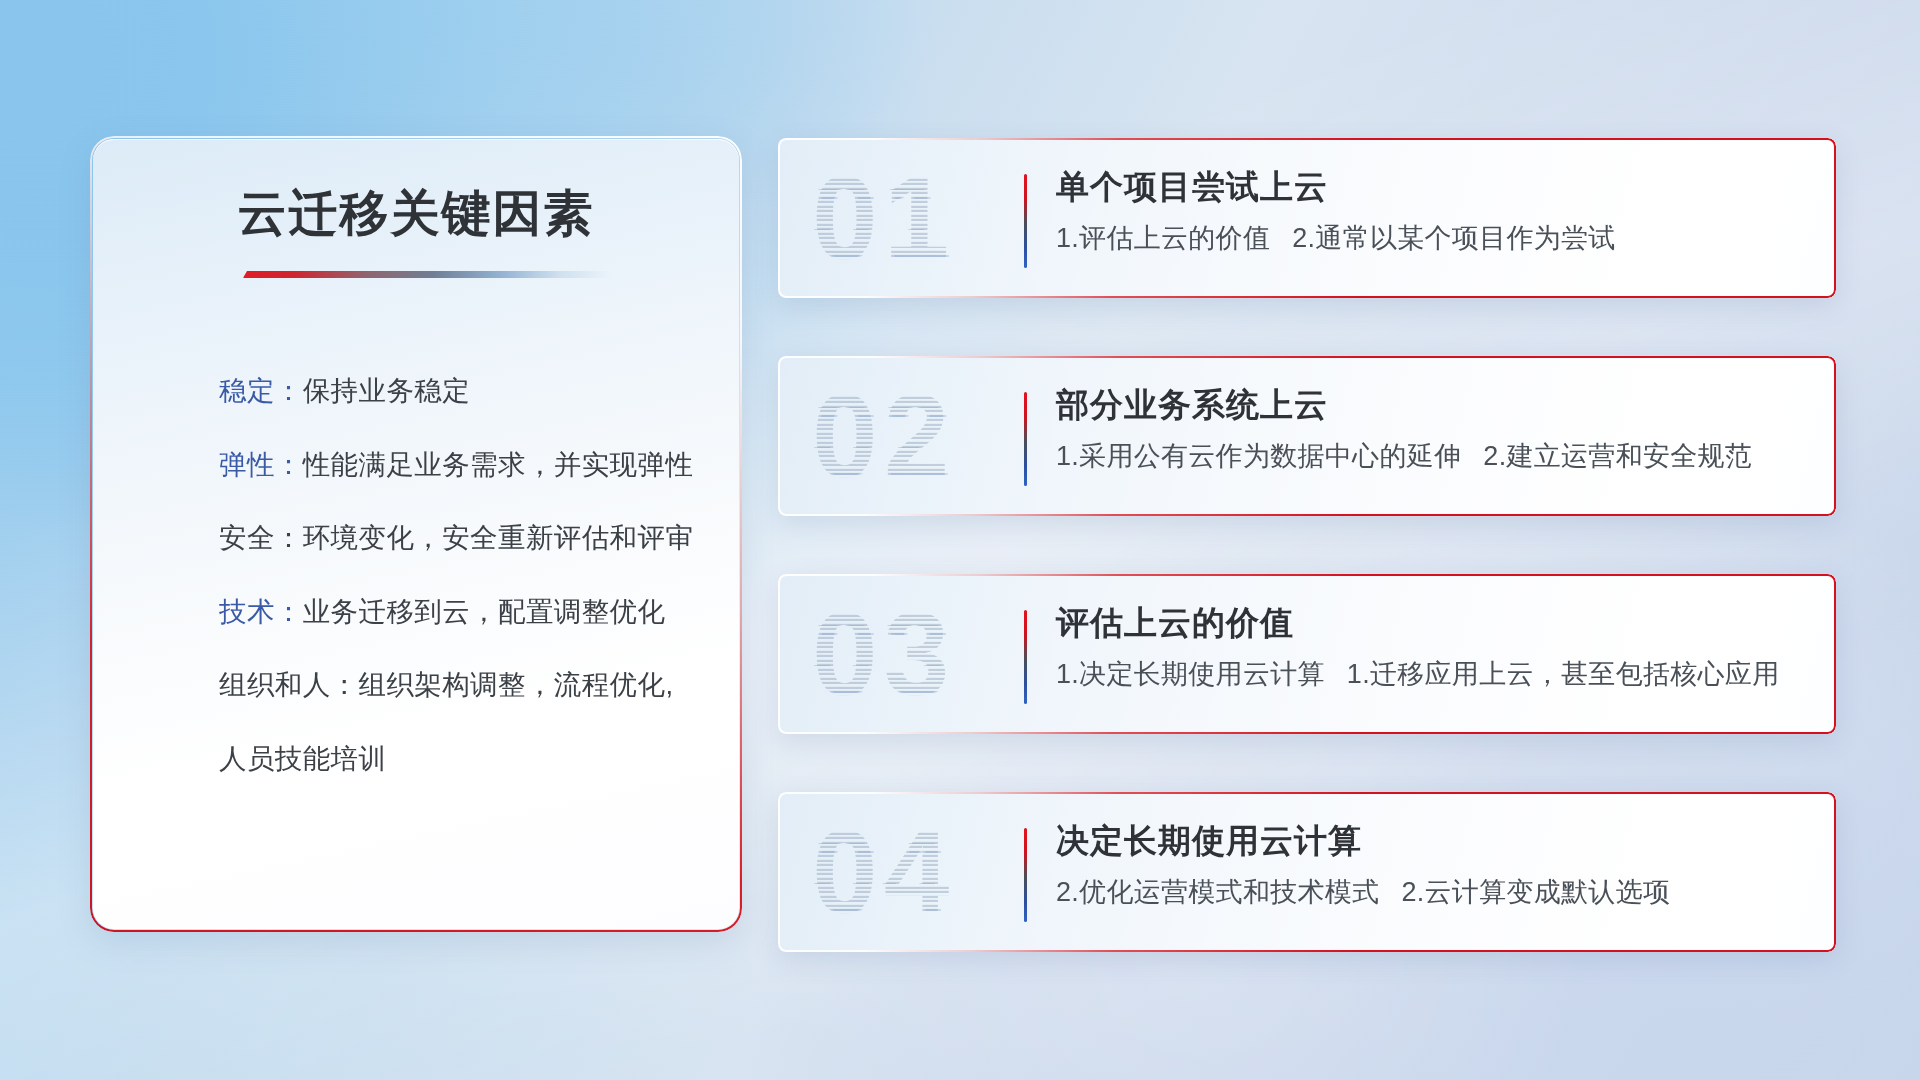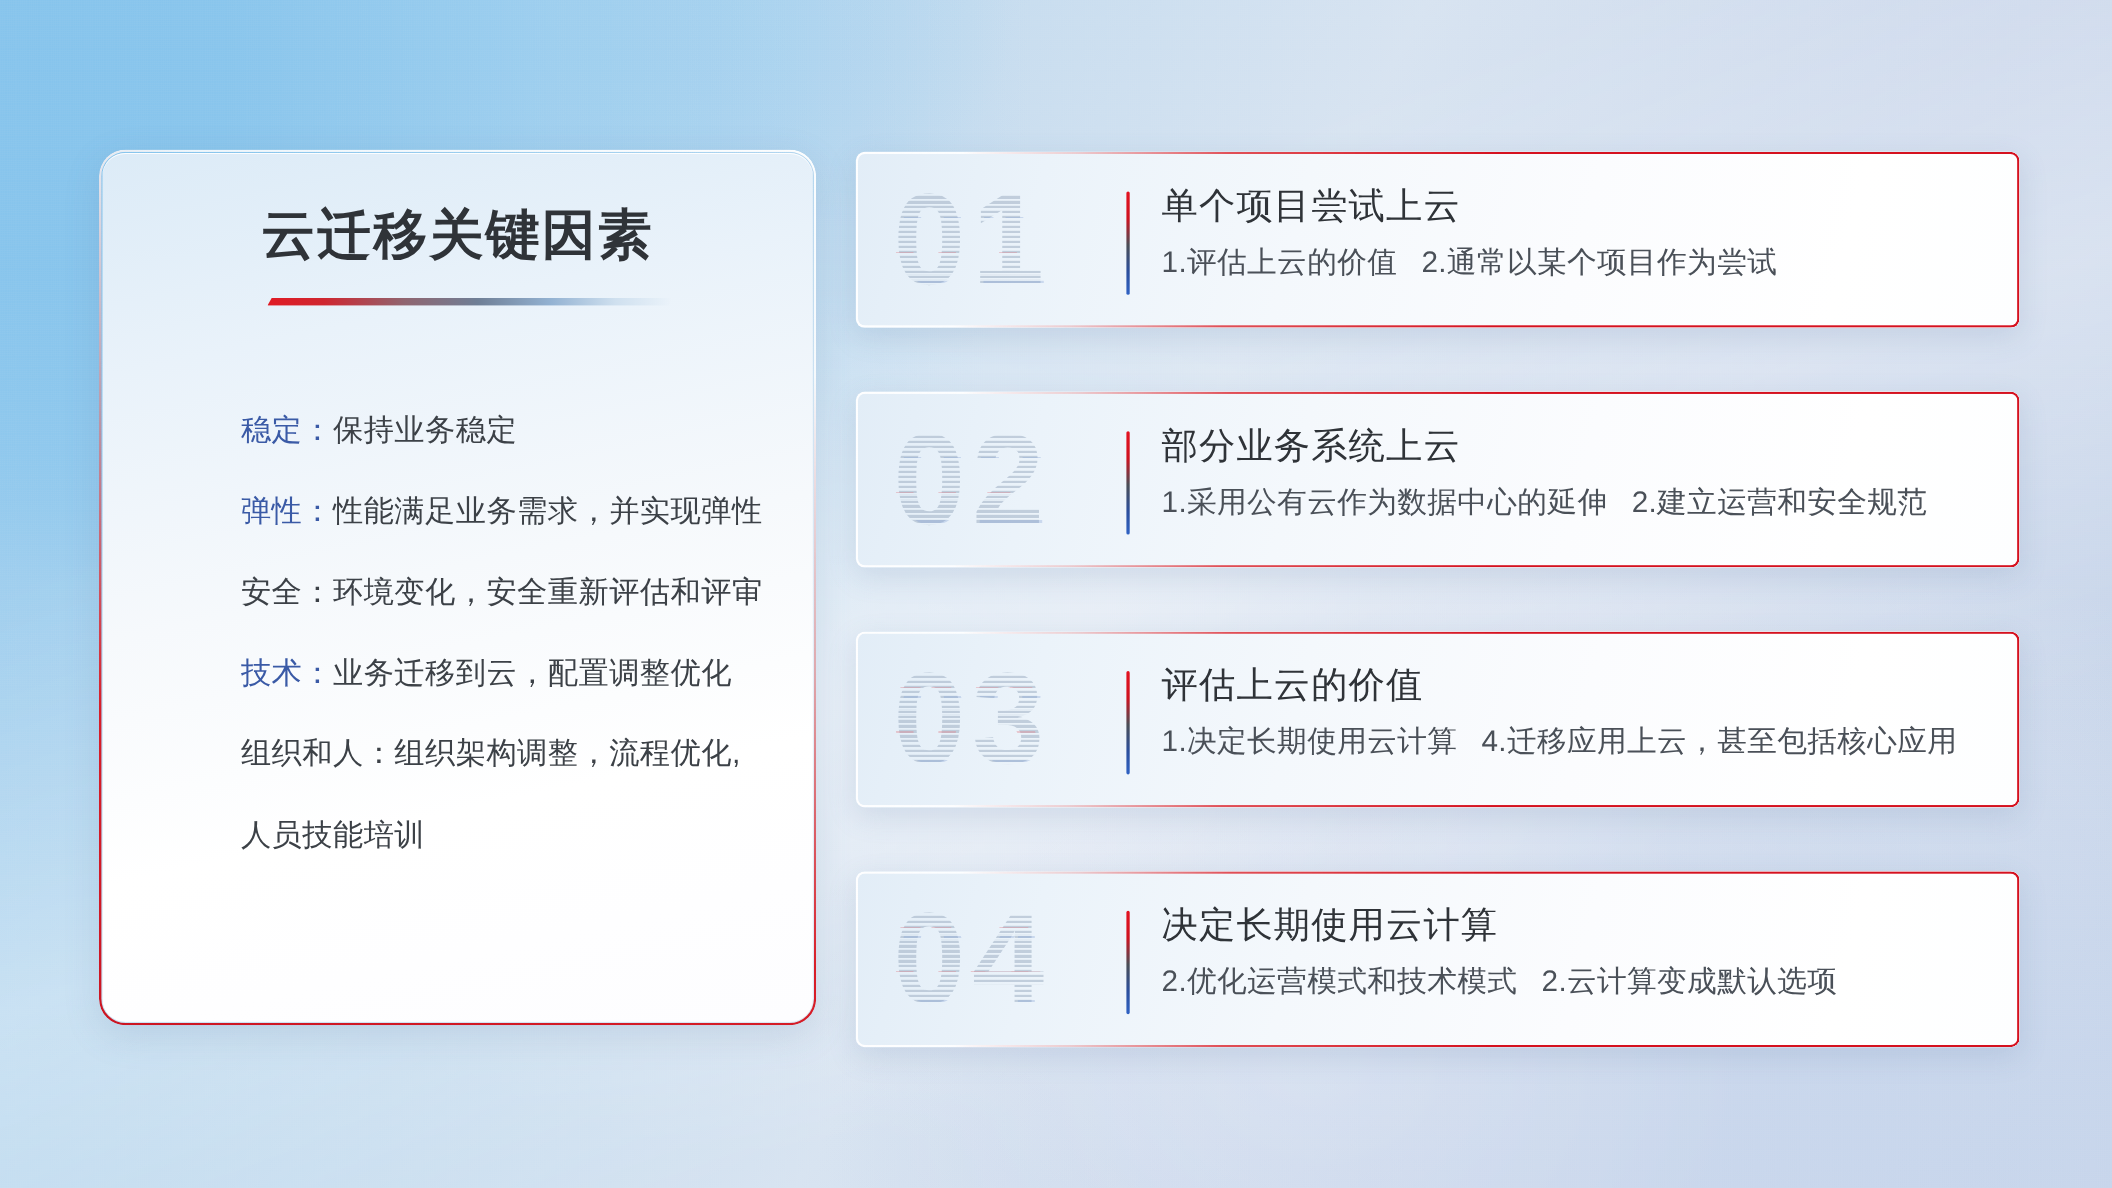--- a/index.html
+++ b/index.html
@@ -127,21 +127,21 @@
     mask-image:repeating-linear-gradient(0deg, rgba(0,0,0,0) 0 27px, #000 27px 29px, rgba(0,0,0,0) 29px 58px);
     transform:translateX(3px);
   }
   .card-accent{
     position:absolute; left:246px; top:36px; width:3.4px; height:94px;
     background:linear-gradient(180deg,#e3121f 0%, #cf1220 26%, #4a4e56 52%, #2b4f9e 78%, #2f62c4 100%);
     border-radius:2px;
   }
   .card-text{ position:absolute; left:278px; top:30px; right:26px; }
   .card-title{
-    font-size:33px; font-weight:400; color:#2f3338; letter-spacing:1px;
+    font-size:33px; font-weight:700; color:#2f3338; letter-spacing:1px;
     line-height:1.18; white-space:nowrap;
   }
   .card-sub{
     margin-top:13px; font-size:27px; color:#4a5058; letter-spacing:.3px;
     white-space:nowrap;
   }
   .gap{ display:inline-block; width:22px; }
 </style>
 </head>
 <body>
@@ -182,21 +182,21 @@
         <div class="card-title">部分业务系统上云</div>
         <div class="card-sub"><span>1.采用公有云作为数据中心的延伸</span><span class="gap"></span><span>2.建立运营和安全规范</span></div>
       </div>
     </div>
     <div class="card">
       <div class="card-border"></div>
       <div class="card-num"><span class="num-main">03</span><span class="glitch-r">03</span><span class="glitch-b">03</span></div>
       <div class="card-accent"></div>
       <div class="card-text">
         <div class="card-title">评估上云的价值</div>
-        <div class="card-sub"><span>1.决定长期使用云计算</span><span class="gap"></span><span>4.迁移应用上云，甚至包括核心应用</span></div>
+        <div class="card-sub"><span>1.决定长期使用云计算</span><span class="gap"></span><span>1.迁移应用上云，甚至包括核心应用</span></div>
       </div>
     </div>
     <div class="card">
       <div class="card-border"></div>
       <div class="card-num"><span class="num-main">04</span><span class="glitch-r">04</span><span class="glitch-b">04</span></div>
       <div class="card-accent"></div>
       <div class="card-text">
         <div class="card-title">决定长期使用云计算</div>
         <div class="card-sub"><span>2.优化运营模式和技术模式</span><span class="gap"></span><span>2.云计算变成默认选项</span></div>
       </div>

